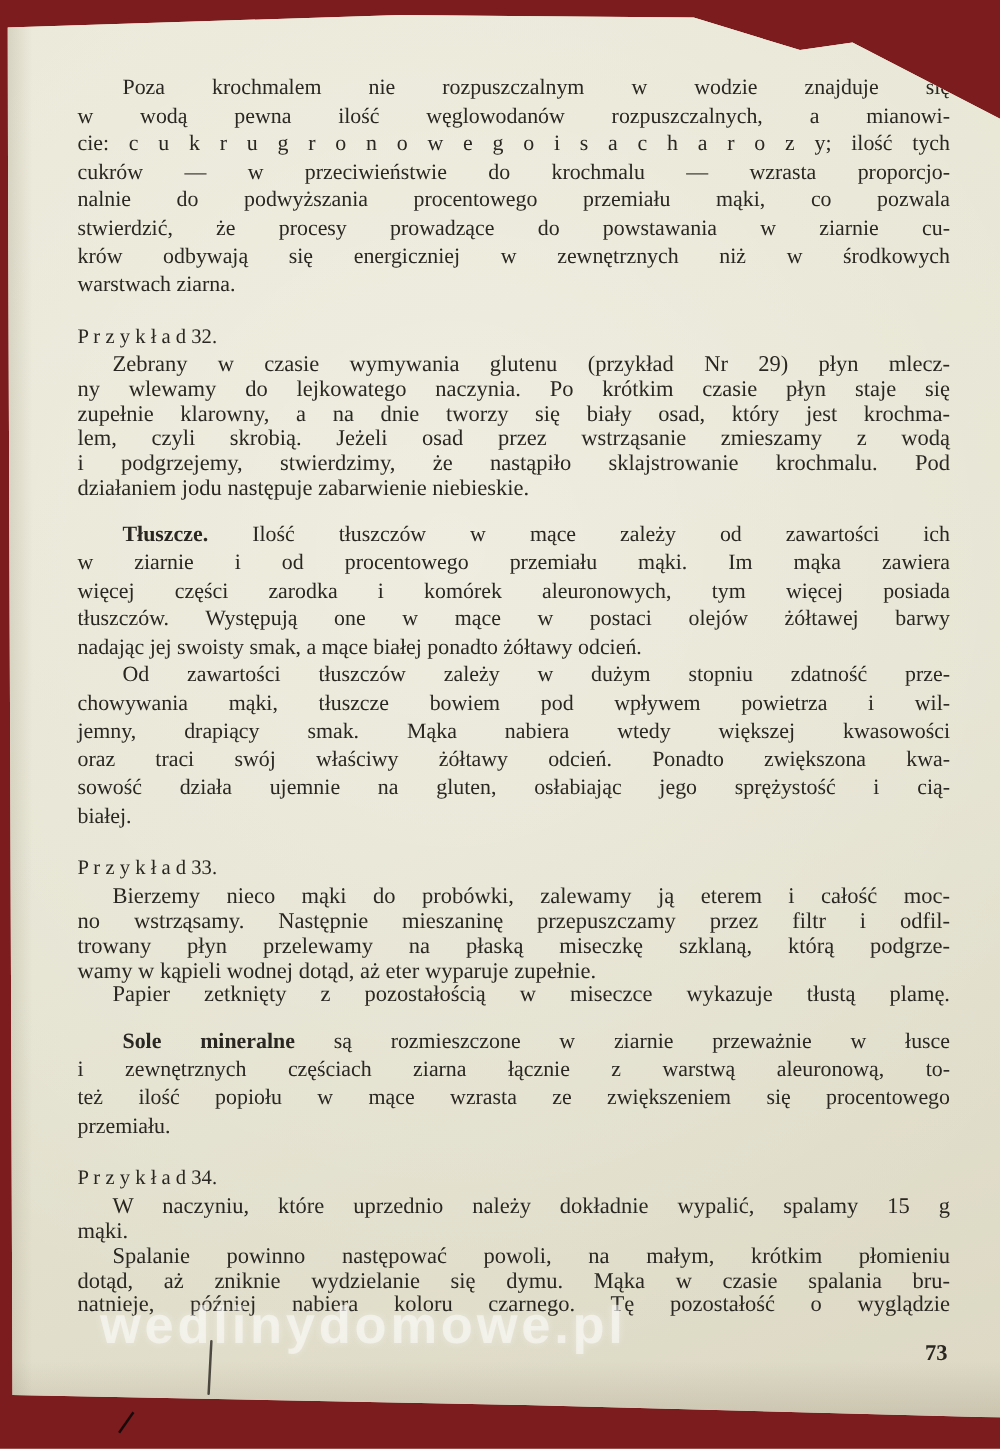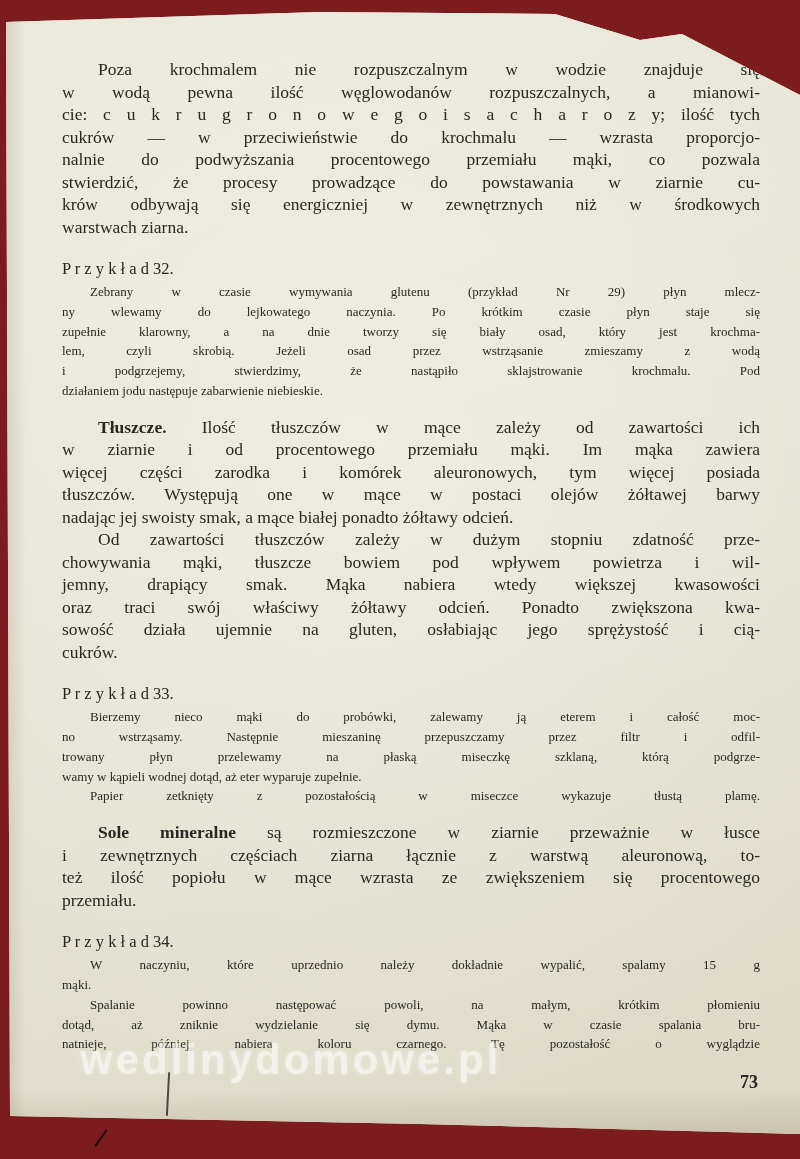--- a/index.html
+++ b/index.html
@@ -21,21 +21,21 @@
                        800px 1134px, 420px 1124px, 10px 1116px);
   }
   .text-area {
     position: absolute; left: 62px; top: 58px; width: 698px;
     color: var(--ink, #2a2722);
   }
   .block { margin: 0; }
   .line { text-align: justify; text-align-last: justify; white-space: normal; }
   .line.last { text-align-last: left; }
   .para.normal { font-size: 17.5px; line-height: 22.5px; }
-  .para.small  { font-size: 13px; line-height: 19.8px; }
+  .para.small  { font-size: 18px; line-height: 19.8px; }
   .para.normal .line.indent { text-indent: 36px; }
   .para.small  .line.indent { text-indent: 28px; }
   .heading { font-size: 16.5px; line-height: 20px; margin: 21px 0 3px 0; }
   .para.small + .para.normal { margin-top: 15px; }
   b { font-weight: bold; }
 
   .watermark {
     position: absolute; left: 80px; top: 1036px;
     font-family: "Liberation Sans", sans-serif;
     font-size: 42px; font-weight: 700; letter-spacing: 3px;
@@ -86,21 +86,21 @@
         <div class="line">więcej części zarodka i komórek aleuronowych, tym więcej posiada</div>
         <div class="line">tłuszczów. Występują one w mące w postaci olejów żółtawej barwy</div>
         <div class="line last">nadając jej swoisty smak, a mące białej ponadto żółtawy odcień.</div>
       </div>
       <div class="block para normal">
         <div class="line indent">Od zawartości tłuszczów zależy w dużym stopniu zdatność prze-</div>
         <div class="line">chowywania mąki, tłuszcze bowiem pod wpływem powietrza i wil-</div>
         <div class="line">jemny, drapiący smak. Mąka nabiera wtedy większej kwasowości</div>
         <div class="line">oraz traci swój właściwy żółtawy odcień. Ponadto zwiększona kwa-</div>
         <div class="line">sowość działa ujemnie na gluten, osłabiając jego sprężystość i cią-</div>
-        <div class="line last">cukrów.</div>
+        <div class="line last">białej.</div>
       </div>
       <div class="block heading">P r z y k ł a d  33.</div>
       <div class="block para small">
         <div class="line indent">Bierzemy nieco mąki do probówki, zalewamy ją eterem i całość moc-</div>
         <div class="line">no wstrząsamy. Następnie mieszaninę przepuszczamy przez filtr i odfil-</div>
         <div class="line">trowany płyn przelewamy na płaską miseczkę szklaną, którą podgrze-</div>
         <div class="line last">wamy w kąpieli wodnej dotąd, aż eter wyparuje zupełnie.</div>
       </div>
       <div class="block para small">
         <div class="line indent">Papier zetknięty z pozostałością w miseczce wykazuje tłustą plamę.</div>

